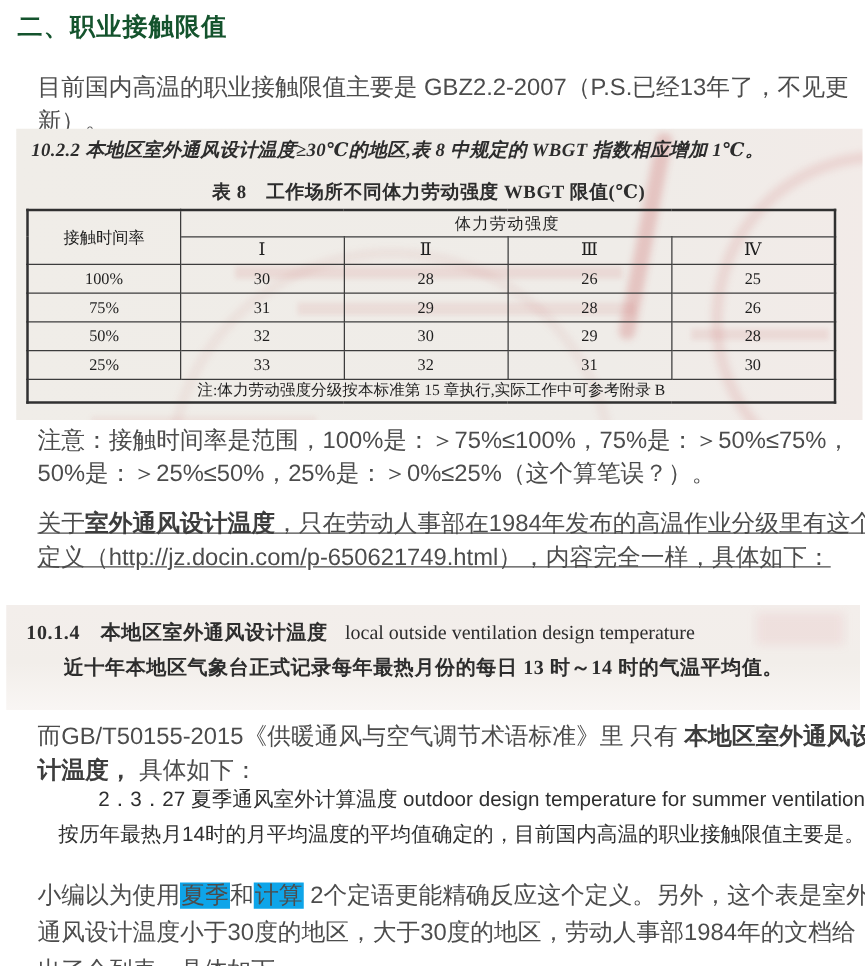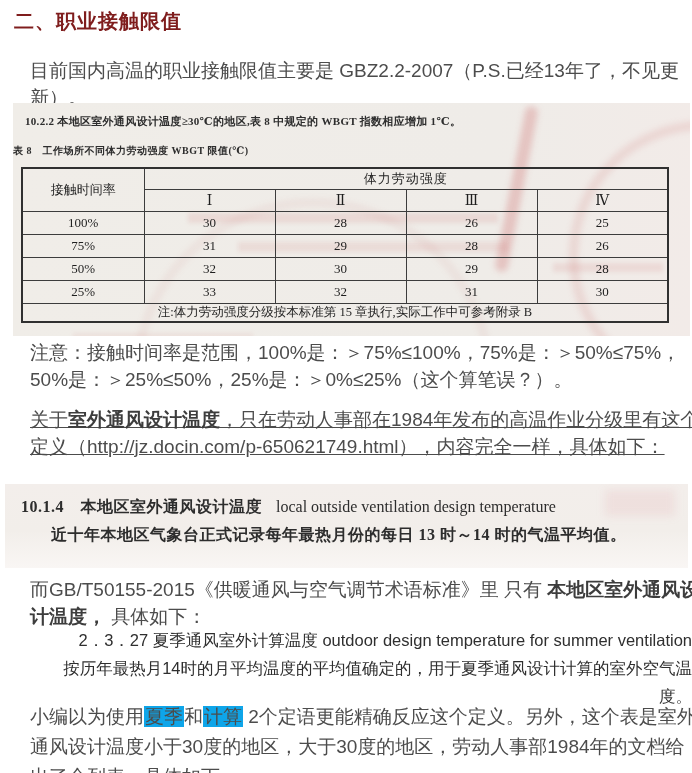--- a/index.html
+++ b/index.html
@@ -6,21 +6,21 @@
   html,body { background:#ffffff; }
   .page {
     position:relative; width:692px; height:773px; margin:0 auto;
     background:#ffffff; overflow:hidden;
     font-family:"Liberation Sans","DejaVu Sans",sans-serif;
     color:#4c4c4c;
   }
   .abs { position:absolute; }
 
   .doc-heading {
-    left:14px; top:8px; font-size:20px; font-weight:bold; color:#7f1d1d;
+    left:14px; top:8px; font-size:20px; font-weight:bold; color:#14532d;
     letter-spacing:1px;
   }
   .body-para {
     left:30px; width:672px; font-size:19px; line-height:27px; color:#4c4c4c;
   }
   .p-intro   { top:57px;  }
   .p-note    { top:339px; }
   .p-about   { top:406px;text-decoration:underline; }
   .p-gbt     { top:576px; }
   .p-opinion { top:702px; line-height:30px; }
@@ -29,25 +29,25 @@
 
   
   .scan1 {
     left:13px; top:103px; width:677px; height:233px;
     background:linear-gradient(93deg,#f0ede8 0%, #efece8 70%, #f2ebe8 100%);
     overflow:hidden;
     font-family:"Liberation Serif","DejaVu Serif",serif; color:#2d2d2d;
   }
   .scan1-clause {
     position:absolute; left:12px; top:8px; width:640px;
-    font-size:11px; font-weight:bold; line-height:20px; letter-spacing:0.3px;
+    font-size:15px; font-weight:bold; line-height:20px; letter-spacing:0.3px;font-style:italic;
   }
   .scan1-title {
-    position:absolute; left:0; top:41px; width:660px; text-align:left;
-    font-size:10px; font-weight:bold; letter-spacing:0.5px;
+    position:absolute; left:0; top:41px; width:660px; text-align:center;
+    font-size:15px; font-weight:bold; letter-spacing:0.5px;
   }
   table.wbgt {
     position:absolute; left:8px; top:64px; width:648px;
     border-collapse:collapse; font-size:13px; color:#1f1f1f;
     table-layout:fixed;
   }
   table.wbgt td, table.wbgt th {
     border:1px solid #3c3c3c; text-align:center; font-weight:normal;
     padding:0;
   }
@@ -199,18 +199,18 @@
       <span class="cjk">10.1.4　本地区室外通风设计温度</span>
       <span class="eng">local outside ventilation design temperature</span>
     </div>
     <div class="scan2-line2">近十年本地区气象台正式记录每年最热月份的每日 13 时～14 时的气温平均值。</div>
   </div>
 
   <p class="abs body-para p-gbt"><span>而GB/T50155-2015《供暖通风与空气调节术语标准》里 只有 </span><span class="bold-inline">本地区室外通风设计温度，</span><span> 具体如下：</span></p>
 
   <div class="abs quote-block">
     <div class="quote-l1">2．3．27 夏季通风室外计算温度 outdoor design temperature for summer ventilation</div>
-    <div class="quote-l2">按历年最热月14时的月平均温度的平均值确定的，用于夏季通风设计计算的室外空气温度。</div>
+    <div class="quote-l2">按历年最热月14时的月平均温度的平均值确定的，目前国内高温的职业接触限值主要是。</div>
   </div>
 
   <p class="abs body-para p-opinion"><span>小编以为使用</span><span class="hl">夏季</span><span>和</span><span class="hl">计算</span><span> 2个定语更能精确反应这个定义。另外，这个表是室外通风设计温度小于30度的地区，大于30度的地区，劳动人事部1984年的文档给出了个列表，具体如下：</span></p>
 
 </div>
 
 </body></html>

